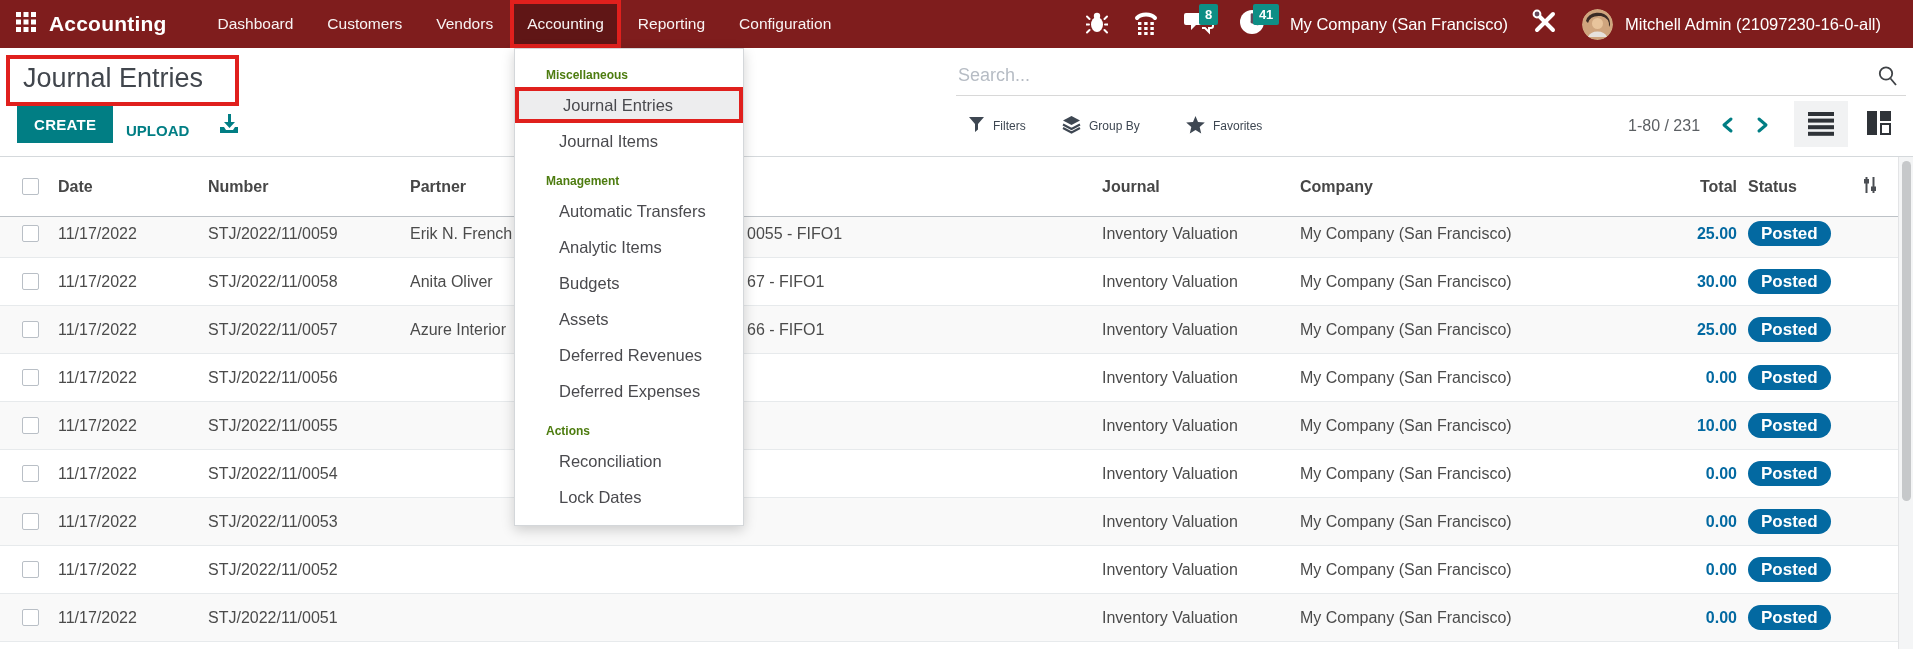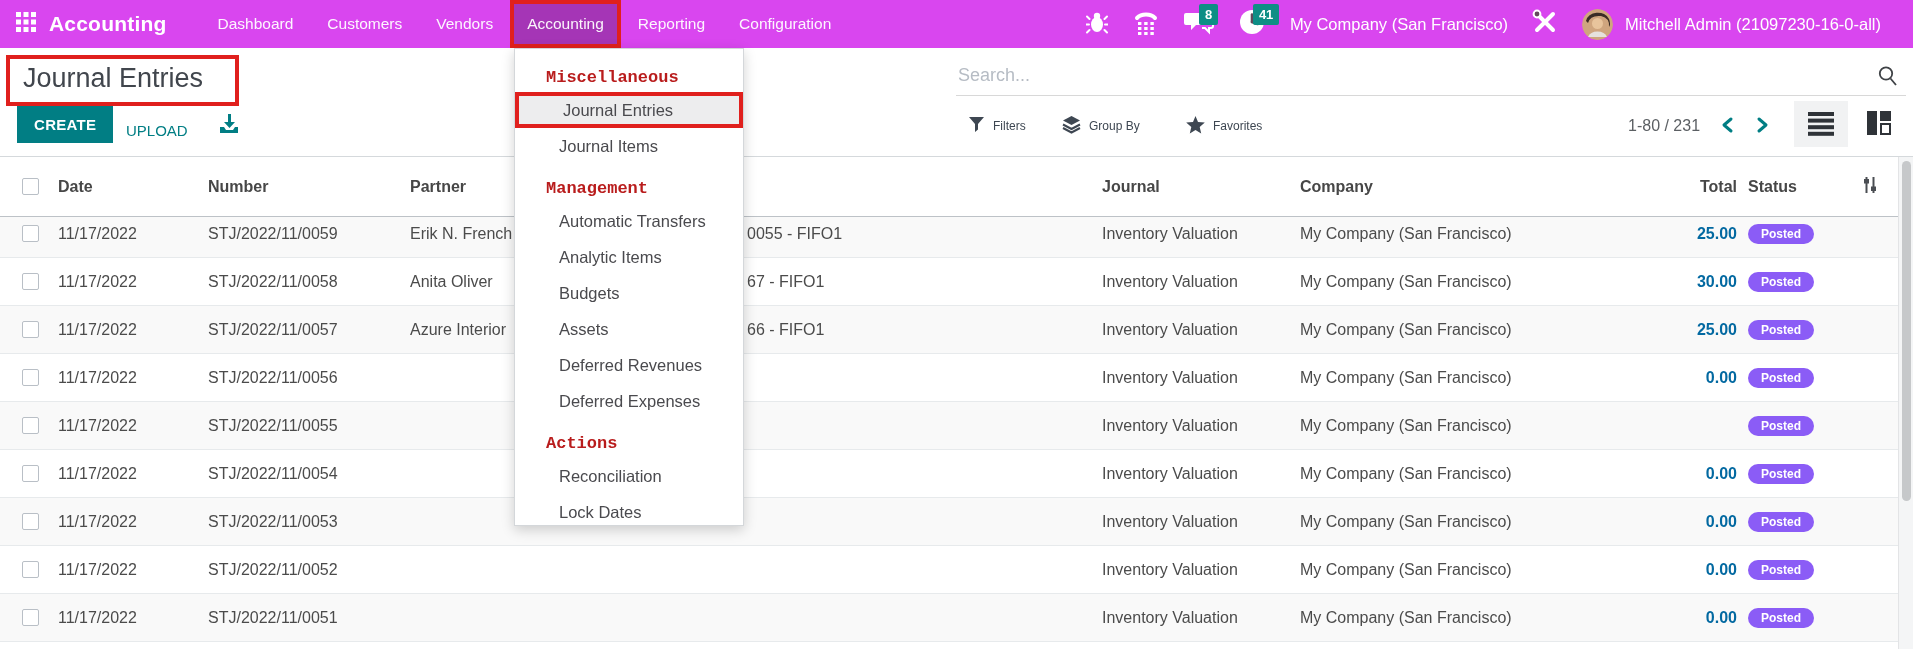--- a/index.html
+++ b/index.html
@@ -4,21 +4,21 @@
 <style>
   * { box-sizing: border-box; margin: 0; padding: 0; }
   html,body { width:1913px; height:649px; }
   body {
     position: relative; overflow: hidden; background: #fff;
     font-family: "Liberation Sans", "DejaVu Sans", sans-serif;
     color: #4b4b4b;
   }
   
   .navbar { position:absolute; top:0; left:0; width:1913px; height:48px;
-    background:#d946ef; display:flex; align-items:stretch; color:#fff; z-index:100; }
+    background:#7f1d1d; display:flex; align-items:stretch; color:#fff; z-index:100; }
   .nav-left { display:flex; align-items:stretch; }
   .apps-btn { display:flex; align-items:center; padding:0 12px 0 15px; cursor:pointer; }
   .brand { display:flex; align-items:center; font-size:21px; font-weight:700;
     padding-right:34px; letter-spacing:.2px; cursor:pointer; }
   .nav-item { font-size:15.5px; padding:0 17px; display:flex; align-items:center;
     color:rgba(255,255,255,.95); cursor:pointer; white-space:nowrap; }
   .nav-item.active { background:rgba(0,0,0,.24); border:4px solid #e0201d; padding:0 13px; }
   .nav-right { margin-left:auto; display:flex; align-items:center; padding-right:8px; }
   .systray-item { position:relative; height:48px; padding:0 12px; display:flex;
     align-items:center; cursor:pointer; }
@@ -30,21 +30,21 @@
   
   .control-panel { position:absolute; top:48px; left:0; width:1913px; height:109px;
     background:#fff; border-bottom:1px solid #d5d9dc; z-index:5; }
   .title-box { position:absolute; left:6px; top:7px; border:4px solid #e0201d;
     padding:4px 32px 8px 13px; }
   .page-title { font-size:27px; color:#41464d; }
   .btn-create { position:absolute; left:17px; top:58px; height:37px; padding:8px 17px;
     background:#017e84; color:#fff; font-size:15px; font-weight:700; border:none;
     letter-spacing:.3px; cursor:pointer; font-family:inherit; }
   .btn-upload { position:absolute; left:118px; top:58px; height:37px; background:none;
-    border:none; color:#017e84; font-size:15px; font-weight:400; padding:16px 8px;
+    border:none; color:#017e84; font-size:15px; font-weight:700; padding:16px 8px;
     cursor:pointer; font-family:inherit; }
   .export-btn { position:absolute; left:218px; top:64px; background:none; border:none; cursor:pointer; }
   .search-input { position:absolute; left:956px; top:8px; width:950px; height:40px;
     border:none; border-bottom:1px solid #d8d8d8; outline:none; font-size:18px;
     color:#15803d; padding:0 34px 0 2px; font-family:inherit; background:transparent; }
   .search-input::placeholder { color:#b6bcc4; }
   .search-btn { position:absolute; left:1876px; top:16px; background:none; border:none; cursor:pointer; }
   .filter-btn { position:absolute; top:62px; height:32px; display:flex; gap:8px;
     align-items:center; font-size:12px; color:#3e4752; background:none; border:none;
     cursor:pointer; font-family:inherit; }
@@ -74,31 +74,31 @@
   .col-total   { left:1552px; width:185px; justify-content:flex-end; }
   .col-status  { left:1748px; }
   .col-gear    { left:1860px; }
   .checkbox { width:17px; height:17px; border:1px solid #b9bfc6; border-radius:2px;
     background:#fff; cursor:pointer; }
   .rows { position:absolute; top:210px; left:0; width:1913px; z-index:3; }
   .row { position:relative; height:48px; border-bottom:1px solid #e7eaec;
     font-size:16px; color:#4b4b4b; cursor:pointer; background:#fff; }
   .row.shade { background:#f9f9f9; }
   .total-cell { font-weight:700; color:#0369a1; }
-  .badge-posted { background:#8b5cf6; color:#fff; font-size:12px; font-weight:700;
+  .badge-posted { background:#0369a1; color:#fff; font-size:17px; font-weight:700;
     padding:4px 13px; border-radius:13px; line-height:1; }
   .scrollbar { position:absolute; right:0; top:157px; width:15px; height:492px;
     background:#f4f5f6; border-left:1px solid #e3e4e6; z-index:40; }
   .scroll-thumb { position:absolute; top:4px; left:3px; width:9px; height:340px;
     background:#c6c8ca; border-radius:5px; cursor:pointer; }
   
   .dropdown { position:absolute; left:514px; top:48px; width:230px; height:478px;
     background:#fff; border:1px solid #d4d7da; box-shadow:0 4px 12px rgba(0,0,0,.18);
     z-index:120; padding-top:12px; overflow:hidden; }
-  .dd-heading { font-size:17px; font-weight:700; color:#b91c1c; margin:15px 0 5px 31px;font-family:Liberation Mono, monospace; }
+  .dd-heading { font-size:12px; font-weight:700; color:#4d7c0f; margin:15px 0 5px 31px; }
   .dd-section:first-child .dd-heading { margin-top:7px; }
   .dd-item { height:36px; line-height:36px; padding-left:44px; font-size:16.5px;
     color:#4a4a4e; cursor:pointer; white-space:nowrap; }
   .dd-item.active { background:#ededee; border:4px solid #e0201d; line-height:28px; }
 </style>
 </head>
 <body>
 
 <header class="navbar">
   <div class="nav-left">
@@ -385,20 +385,21 @@
       </div>
     </div>
     <div class="row shade">
       <div class="cell col-check">
         <div class="checkbox"></div>
       </div>
       <div class="cell col-date">11/17/2022</div>
       <div class="cell col-number">STJ/2022/11/0055</div>
       <div class="cell col-journal">Inventory Valuation</div>
       <div class="cell col-company">My Company (San Francisco)</div>
+      <div class="cell col-total total-cell">10.00</div>
       <div class="cell col-status">
         <span class="badge-posted">Posted</span>
       </div>
     </div>
     <div class="row">
       <div class="cell col-check">
         <div class="checkbox"></div>
       </div>
       <div class="cell col-date">11/17/2022</div>
       <div class="cell col-number">STJ/2022/11/0054</div>

